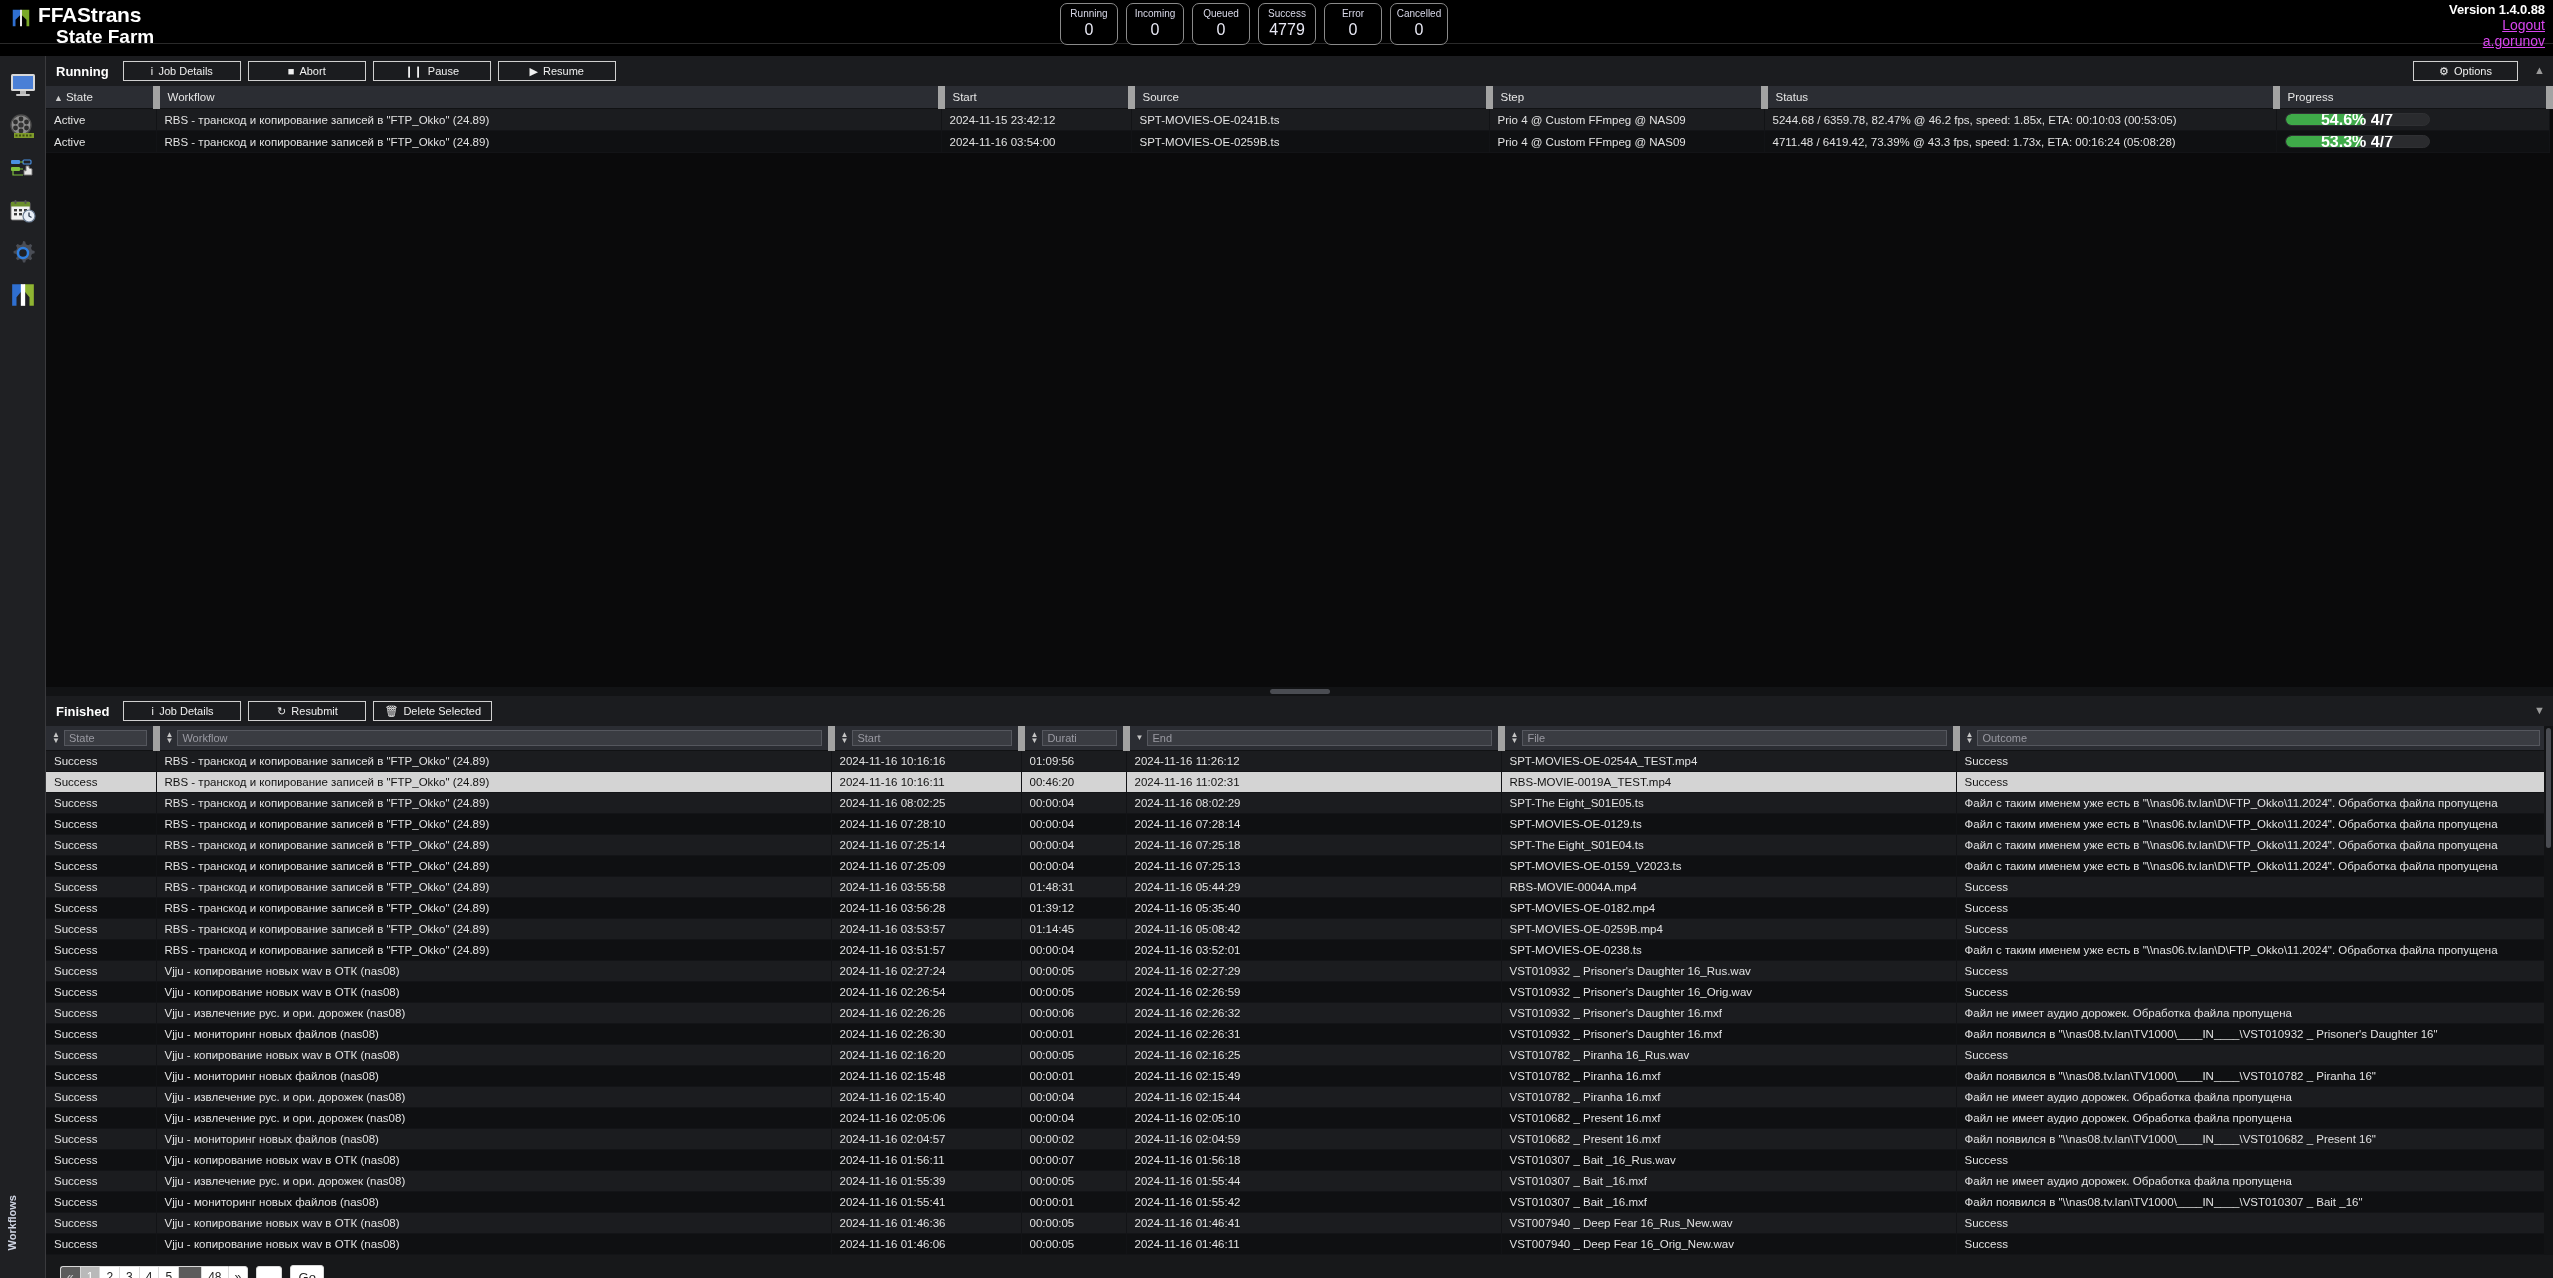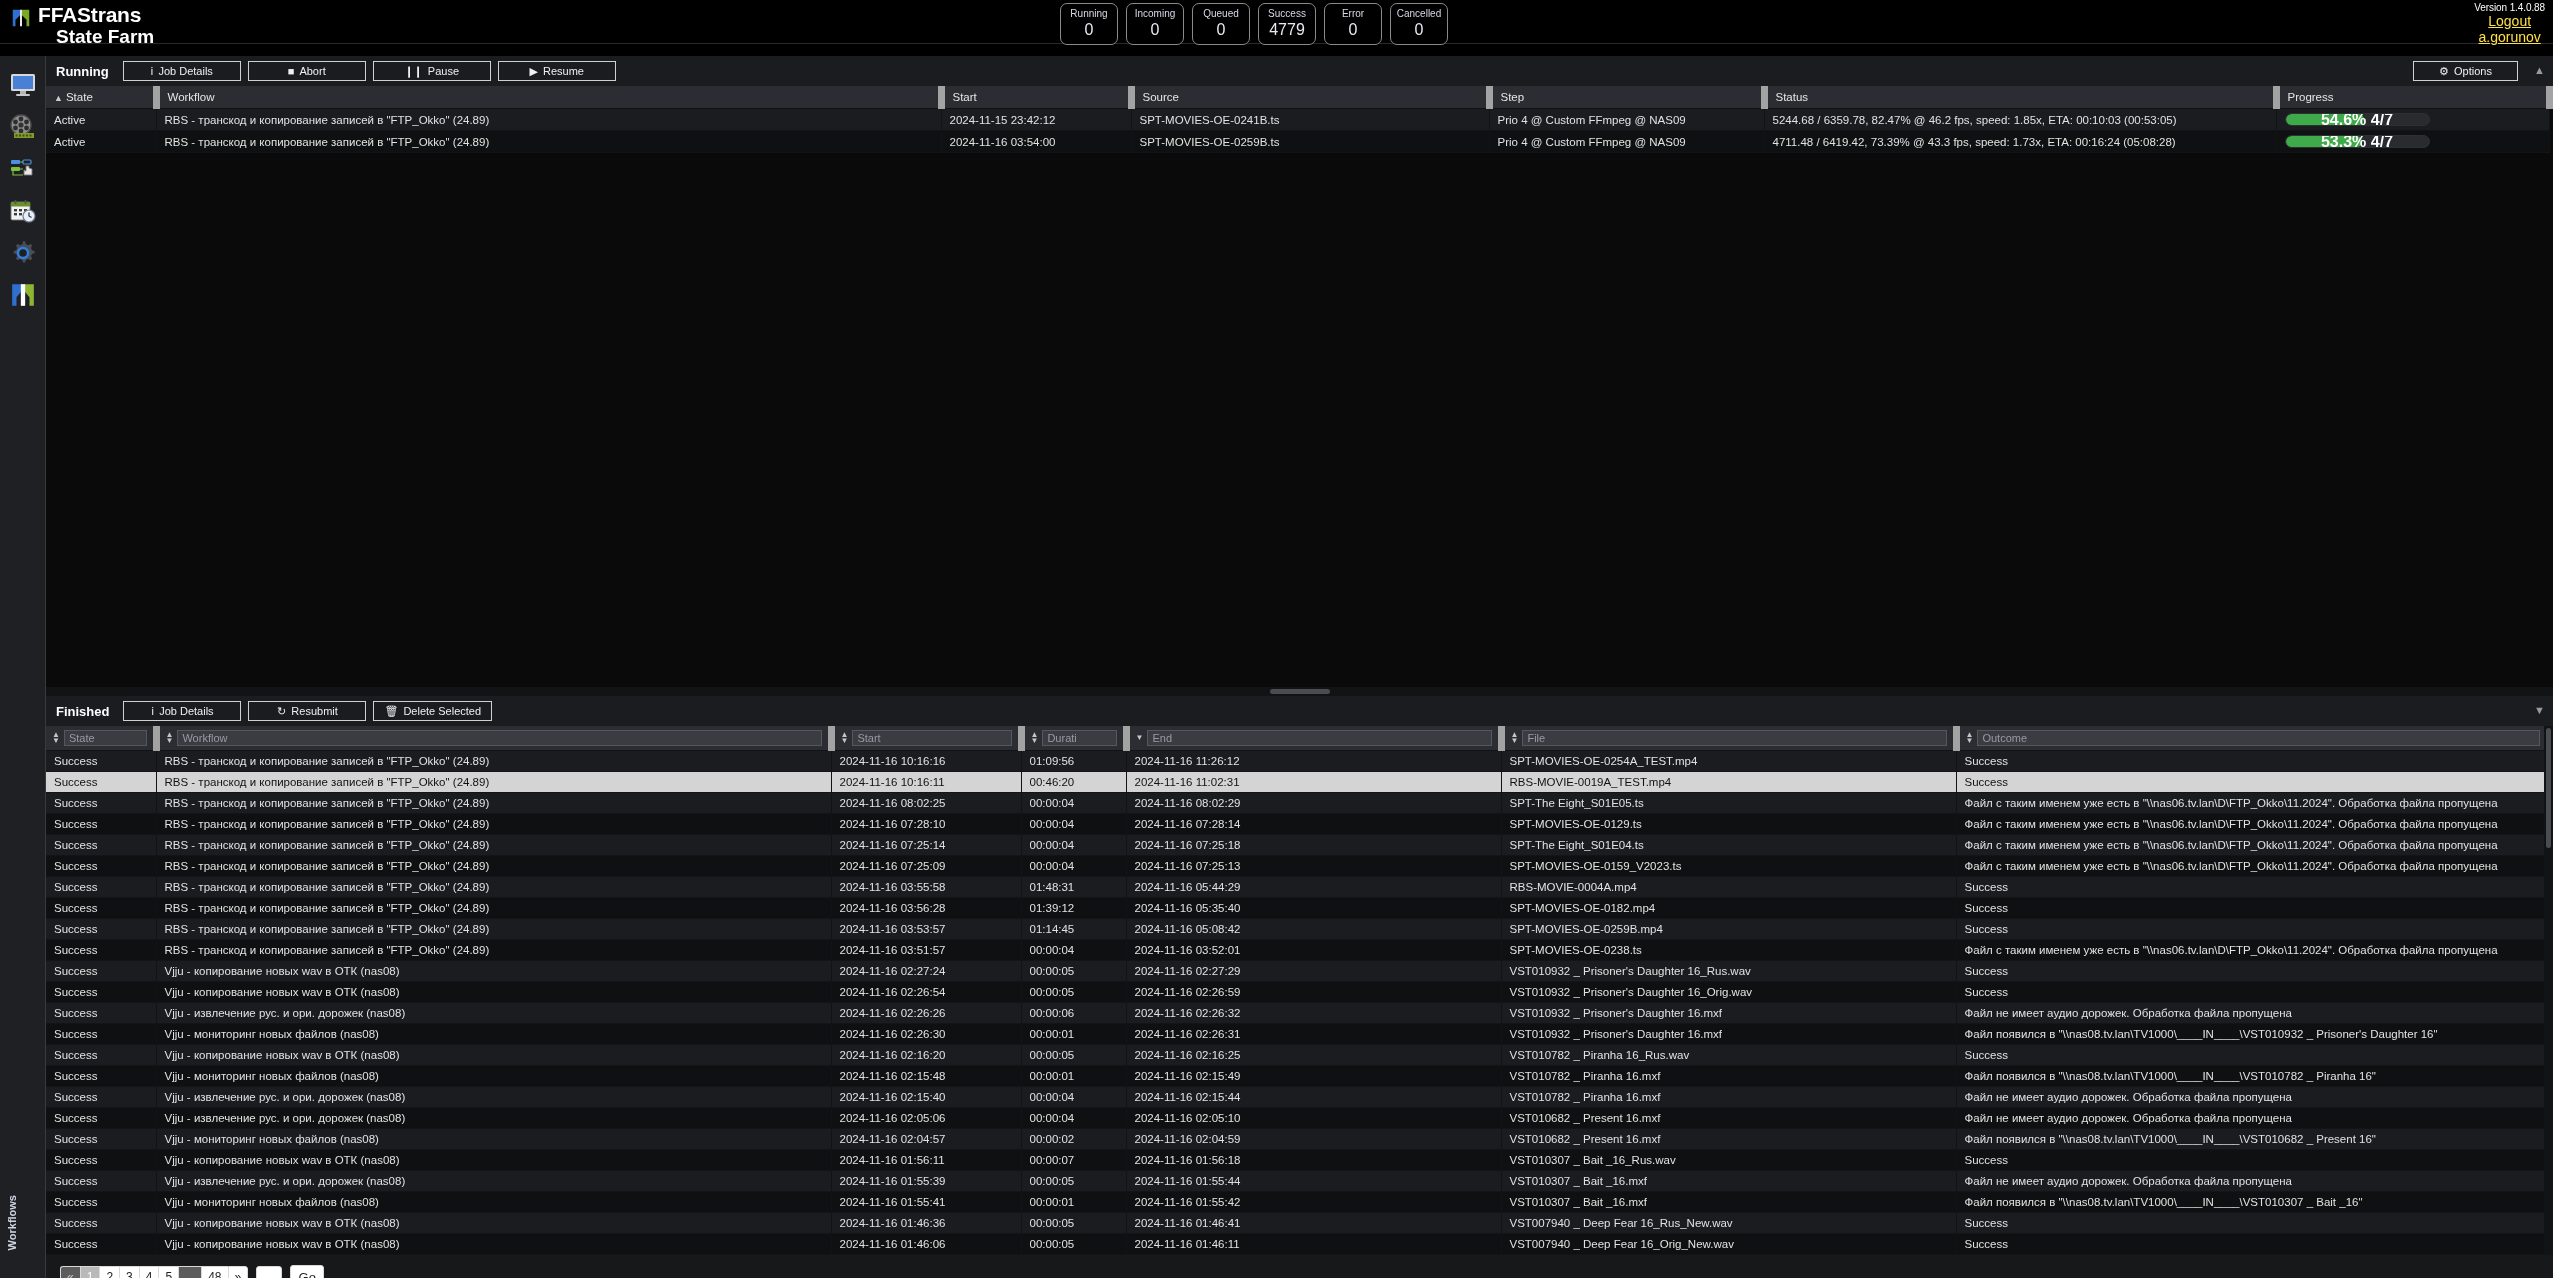--- a/index.html
+++ b/index.html
@@ -23,22 +23,22 @@
   .counters { position:absolute; left:1060px; top:3px; display:flex; gap:8px; }
   .counter {
     width: 58px; height: 42px; border:1px solid #8a8a8a; border-radius:7px;
     display:flex; flex-direction:column; align-items:center; justify-content:center;
     background:#000;
   }
   .counter .c-label { font-size: 10px; color:#d8d8e8; line-height:1; }
   .counter .c-value { font-size: 16px; color:#e8e8f4; line-height:1.25; margin-top:1px;}
 
   .userblock { position:absolute; right:8px; top:2px; text-align:right; }
-  .version { font-size: 10px; font-weight:normal; color:#fff; letter-spacing:-0.1px;}
-  .ulink { font-size: 14px; color:#fde047; display:block; line-height:1.15;text-align:center; }
+  .version { font-size: 13px; font-weight:bold; color:#fff; letter-spacing:-0.1px;}
+  .ulink { font-size: 14px; color:#d946ef; display:block; line-height:1.15; }
 
   
   .rail {
     position:absolute; left:0; top:56px; width:46px; height:1222px;
     background:#1f2023; border-right:1px solid #3a3a3d;
     padding-top:8px;
   }
   .rail-icon { width:46px; height:42px; display:flex; align-items:center; justify-content:center; }
   .rail-icon svg { display:block; }
 

